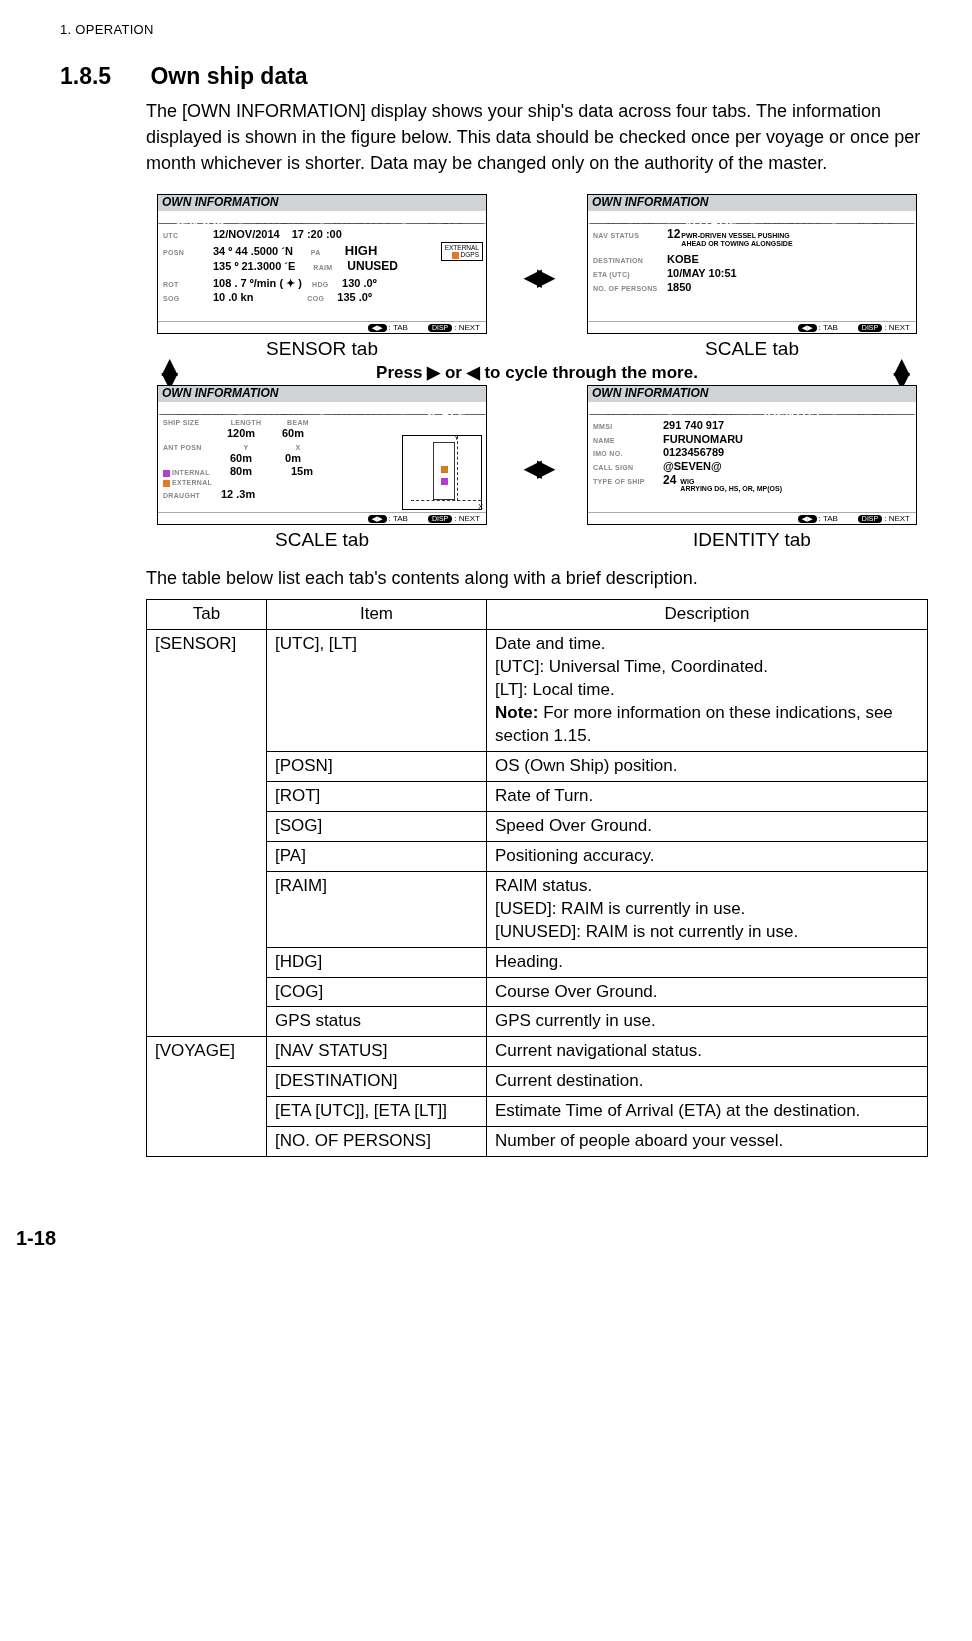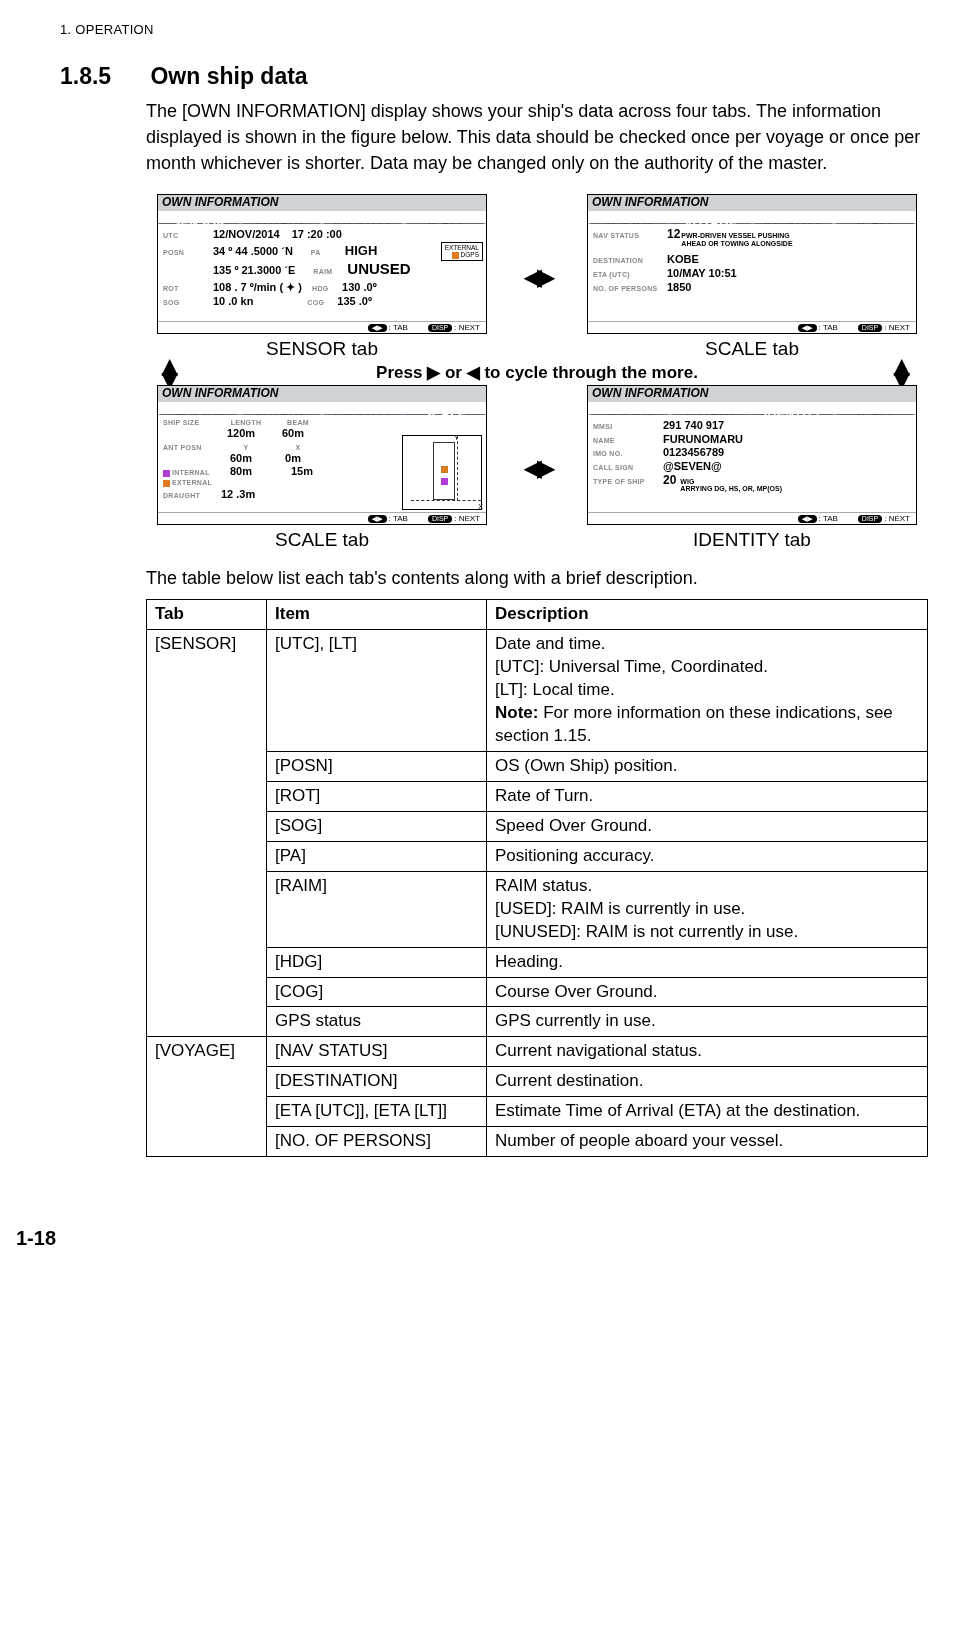--- a/index.html
+++ b/index.html
@@ -40,21 +40,21 @@
   .cycle-arrow-h { font-size: 24px; align-self: center; letter-spacing:-5px; }
   .cycle-arrow-v { text-align:center; font-size: 22px; letter-spacing:-3px; margin:-2px 0; transform: rotate(90deg); display:inline-block; }
   .instruction { text-align:center; font-weight:700; font-size:17px; margin: 4px 0; }
   .ext-box { position:absolute; top:16px; right:3px; border:1px solid #000; font-size:6.5px; padding:1px 3px; text-align:right; line-height:1.1; }
   .sq { display:inline-block; width:7px; height:7px; background:#e27b1f; margin-right:2px; vertical-align:middle; }
   .sq.purple { background:#b33bd6; }
 
   
   table.dt { border-collapse: collapse; width: 100%; margin-top: 8px; font-size: 17px; }
   table.dt th, table.dt td { border: 1px solid #000; padding: 3px 8px; text-align: left; vertical-align: top; line-height: 1.35; }
-  table.dt th { text-align: left; font-weight: 700; }
+  table.dt th { text-align: center; font-weight: 400; }
 
   .page-num { position: relative; margin-top: 70px; font-weight: 700; font-size: 20px; margin-left: -44px; }
   .diagram-sketch { position:absolute; right:4px; top:18px; width:80px; height:75px; border:1px solid #000; font-size:7px; }
   .diagram-sketch .sm-sq { width:7px;height:7px;position:absolute;border:1px solid #c27b1f; }
 </style>
 </head>
 <body>
 
 <div class="header">1.  OPERATION</div>
 
@@ -92,21 +92,21 @@
           <div class="p-row" style="margin-top:3px">
                 <span class="lbl">POSN</span>
             <span class="val">34 º 44 .5000 ´N</span>
             <span class="lbl" style="width:34px;margin-left:18px">PA</span>
             <span class="val" style="font-size:13px">HIGH</span>
               </div>
           <div class="p-row">
                 <span class="lbl"></span>
             <span class="val">135 º 21.3000 ´E</span>
             <span class="lbl" style="width:34px;margin-left:18px">RAIM</span>
-            <span class="val" style="font-size:15px">UNUSED</span>
+            <span class="val" style="font-size:12px">UNUSED</span>
               </div>
           <div class="p-row" style="margin-top:4px">
                 <span class="lbl">ROT</span>
             <span class="val">108 . 7 º/min ( ✦ )</span>
             <span class="lbl" style="width:30px;margin-left:10px">HDG</span>
             <span class="val">130 .0º</span>
               </div>
           <div class="p-row">
                 <span class="lbl">SOG</span>
             <span class="val">10 .0 kn</span>
@@ -245,21 +245,21 @@
           <div class="p-row">
                 <span class="lbl" style="width:70px">IMO NO.</span>
                 <span class="val">0123456789</span>
               </div>
           <div class="p-row">
                 <span class="lbl" style="width:70px">CALL SIGN</span>
                 <span class="val">@SEVEN@</span>
               </div>
           <div class="p-row">
                 <span class="lbl" style="width:70px">TYPE OF SHIP</span>
-            <span class="val" style="font-size:12px;margin-right:4px">20</span>
+            <span class="val" style="font-size:12px;margin-right:4px">24</span>
             <span style="font-weight:700;font-size:7px;line-height:1.1"><span>WIG</span><br><span>ARRYING DG, HS, OR, MP(OS)</span></span>
               </div>
         </div>
         <div class="p-foot">
           <span><span class="pill">◀▶</span><span>: TAB</span></span>
           <span><span class="pill">DISP</span><span>: NEXT</span></span>
         </div>
       </div>
       <div class="caption">IDENTITY tab</div>
     </div>

